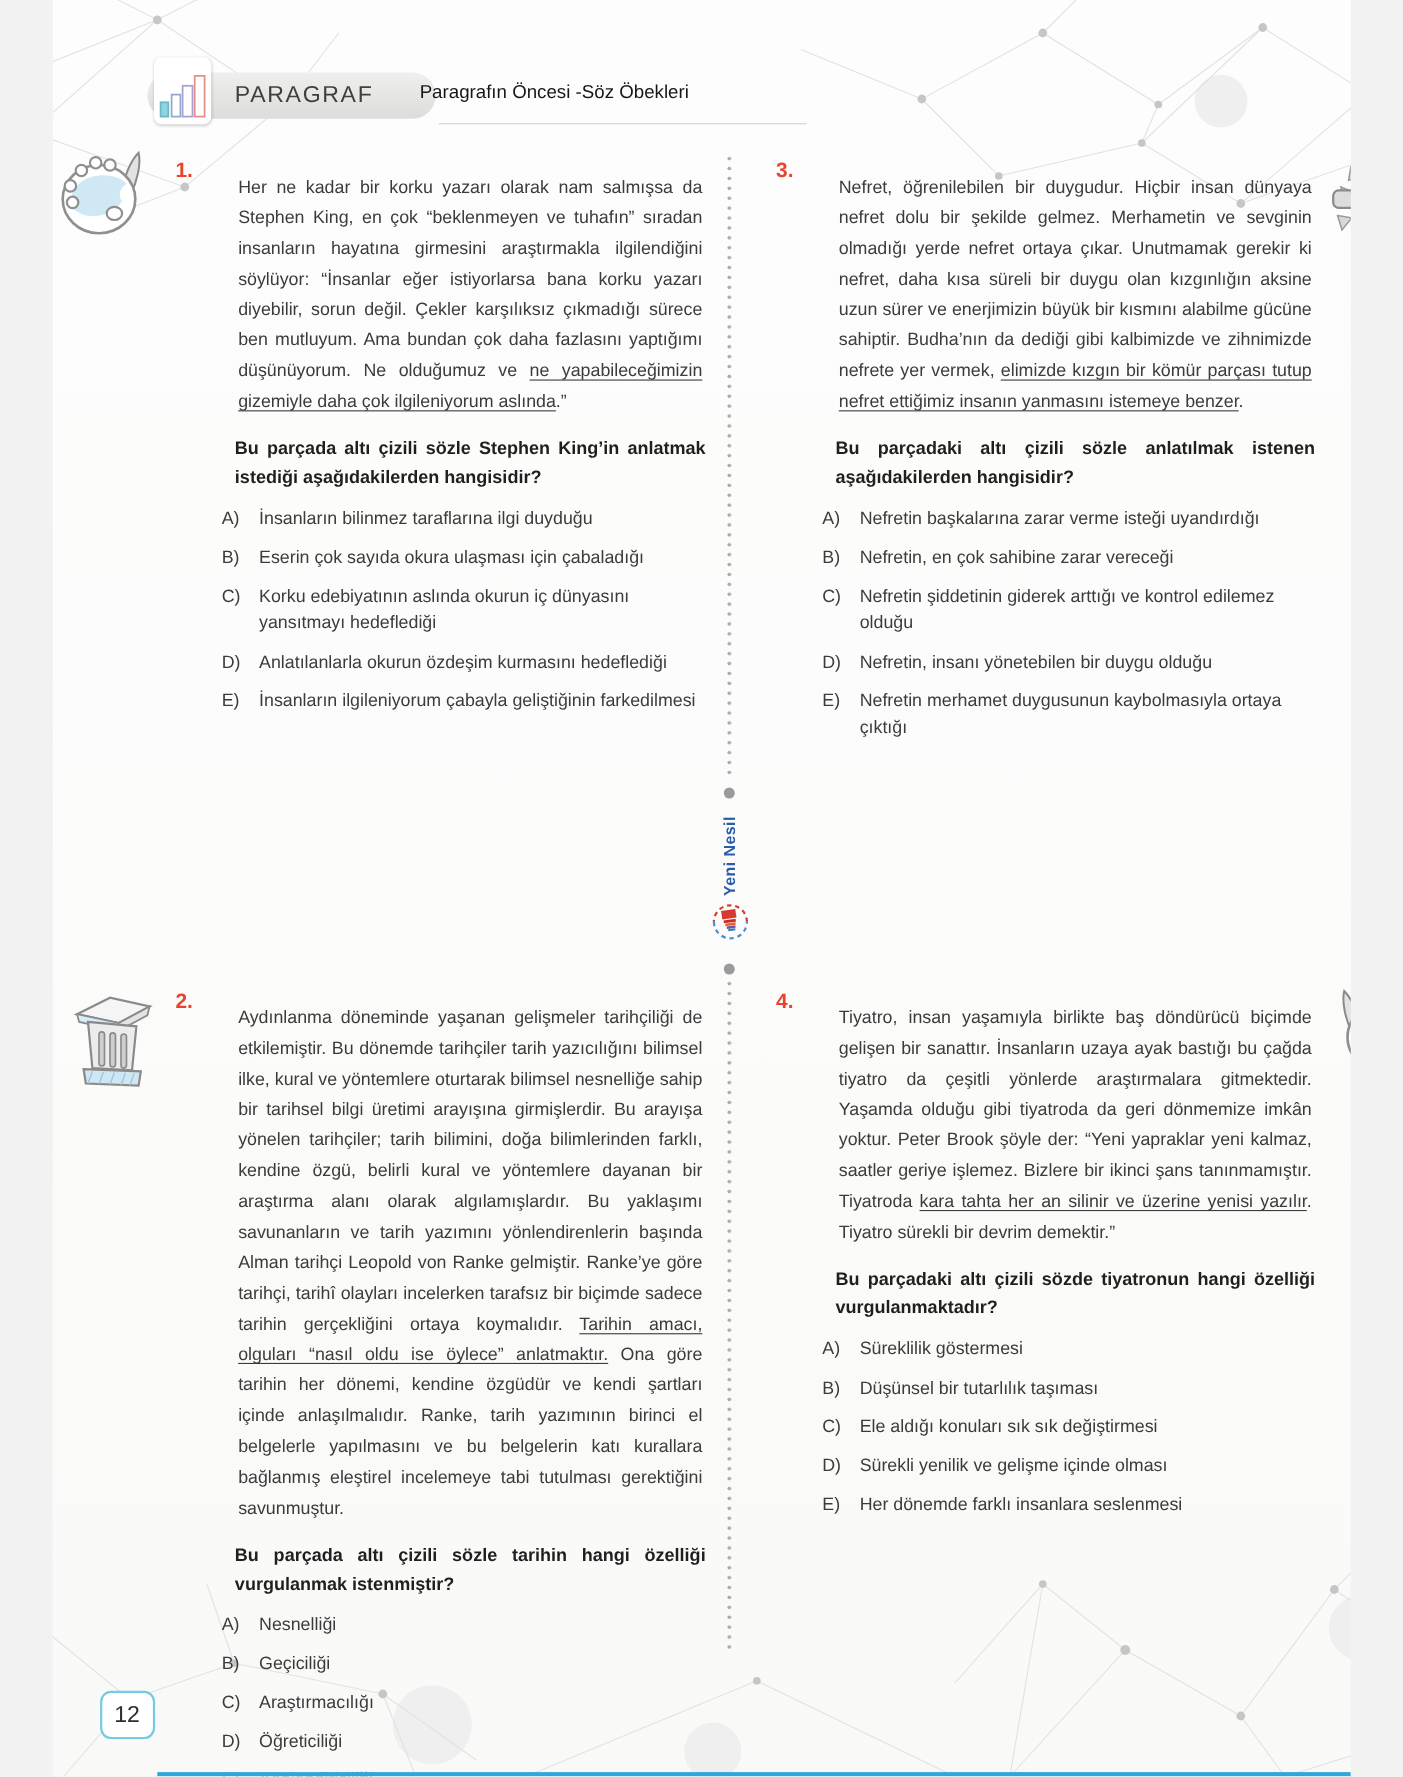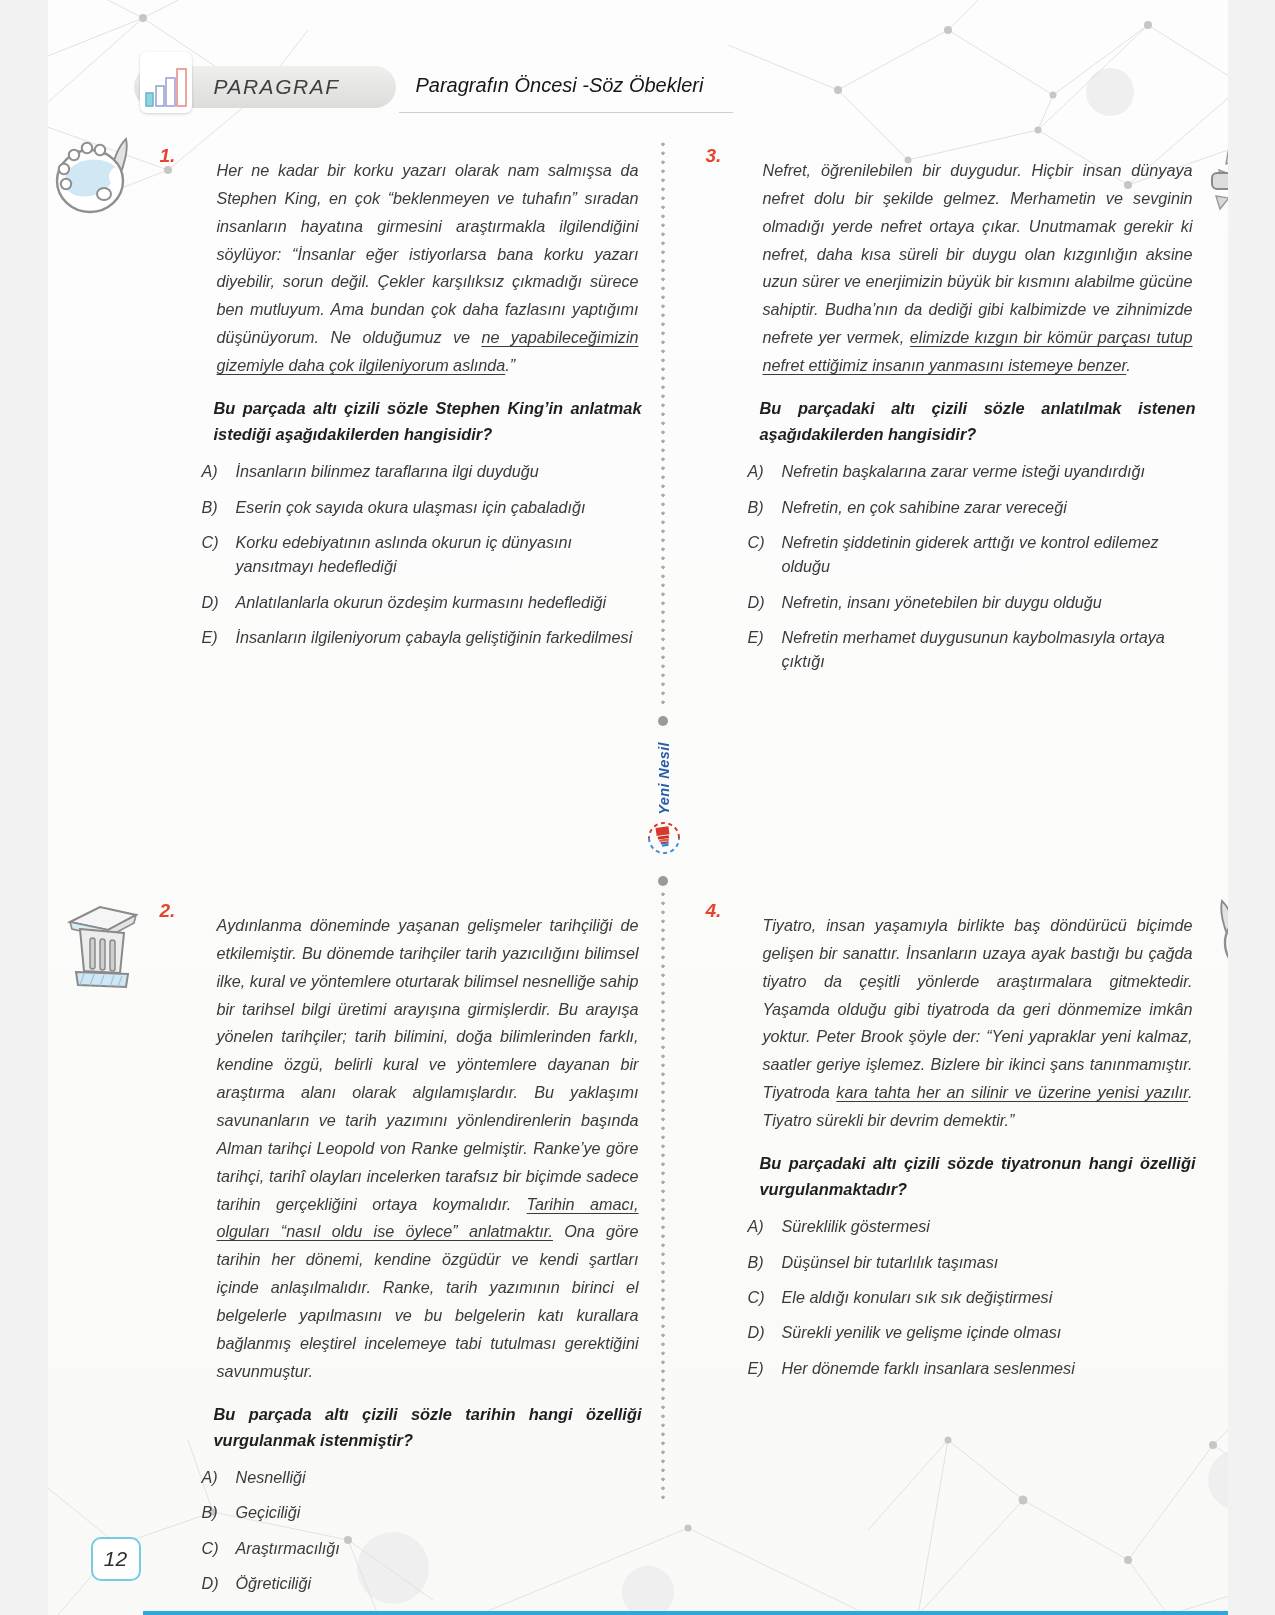--- a/index.html
+++ b/index.html
@@ -1,36 +1,36 @@
 <!DOCTYPE html>
 <html lang="tr"><head>
 <meta charset="utf-8">
 <style>
   html,body{margin:0;padding:0;background:#f2f2f2;}
   .page{
     position:relative;width:1180px;height:1615px;margin:0 auto;
     background:linear-gradient(180deg,#fdfdfd 0%,#fbfbfa 60%,#f9f9f8 100%);
-    overflow:hidden;font-family:"Liberation Sans",sans-serif;color:#3d3d3d;font-style:italic;
+    overflow:hidden;font-family:"Liberation Sans",sans-serif;color:#3d3d3d;
   }
   svg.net{position:absolute;left:0;top:0;z-index:0;}
   .layer{position:absolute;inset:0;z-index:1;}
 
   
   .hdr-pill{
     position:absolute;left:86px;top:66px;width:262px;height:42px;border-radius:24px;
     background:linear-gradient(180deg,#efefee,#dcdcdb);
     display:flex;align-items:center;
   }
   .chart-card{
     width:52px;height:56px;background:#fff;border-radius:7px;margin:-10px 0 0 6px;
     box-shadow:0 1px 3px rgba(0,0,0,.18);display:flex;align-items:flex-end;justify-content:center;
     padding-bottom:5px;
   }
   .hdr-badge{font-size:21px;letter-spacing:1.5px;color:#3f3f3f;margin-left:22px;}
-  .hdr-title{position:absolute;left:368px;top:74px;font-size:20px;color:#161616;}
+  .hdr-title{position:absolute;left:334px;top:74px;font-size:17px;color:#161616;}
   .hdr-underline{position:absolute;left:351px;top:112px;width:334px;height:1px;background:#cfcfcf;}
 
   
   .dotline{
     position:absolute;left:613px;width:4px;
     background-image:radial-gradient(circle at 2px 2.2px,#ababab 1.5px,transparent 1.9px);
     background-size:4px 9px;background-repeat:repeat-y;
   }
   #dot-seg-1{top:142px;height:564px;}
   #dot-seg-2{top:892px;height:612px;}

